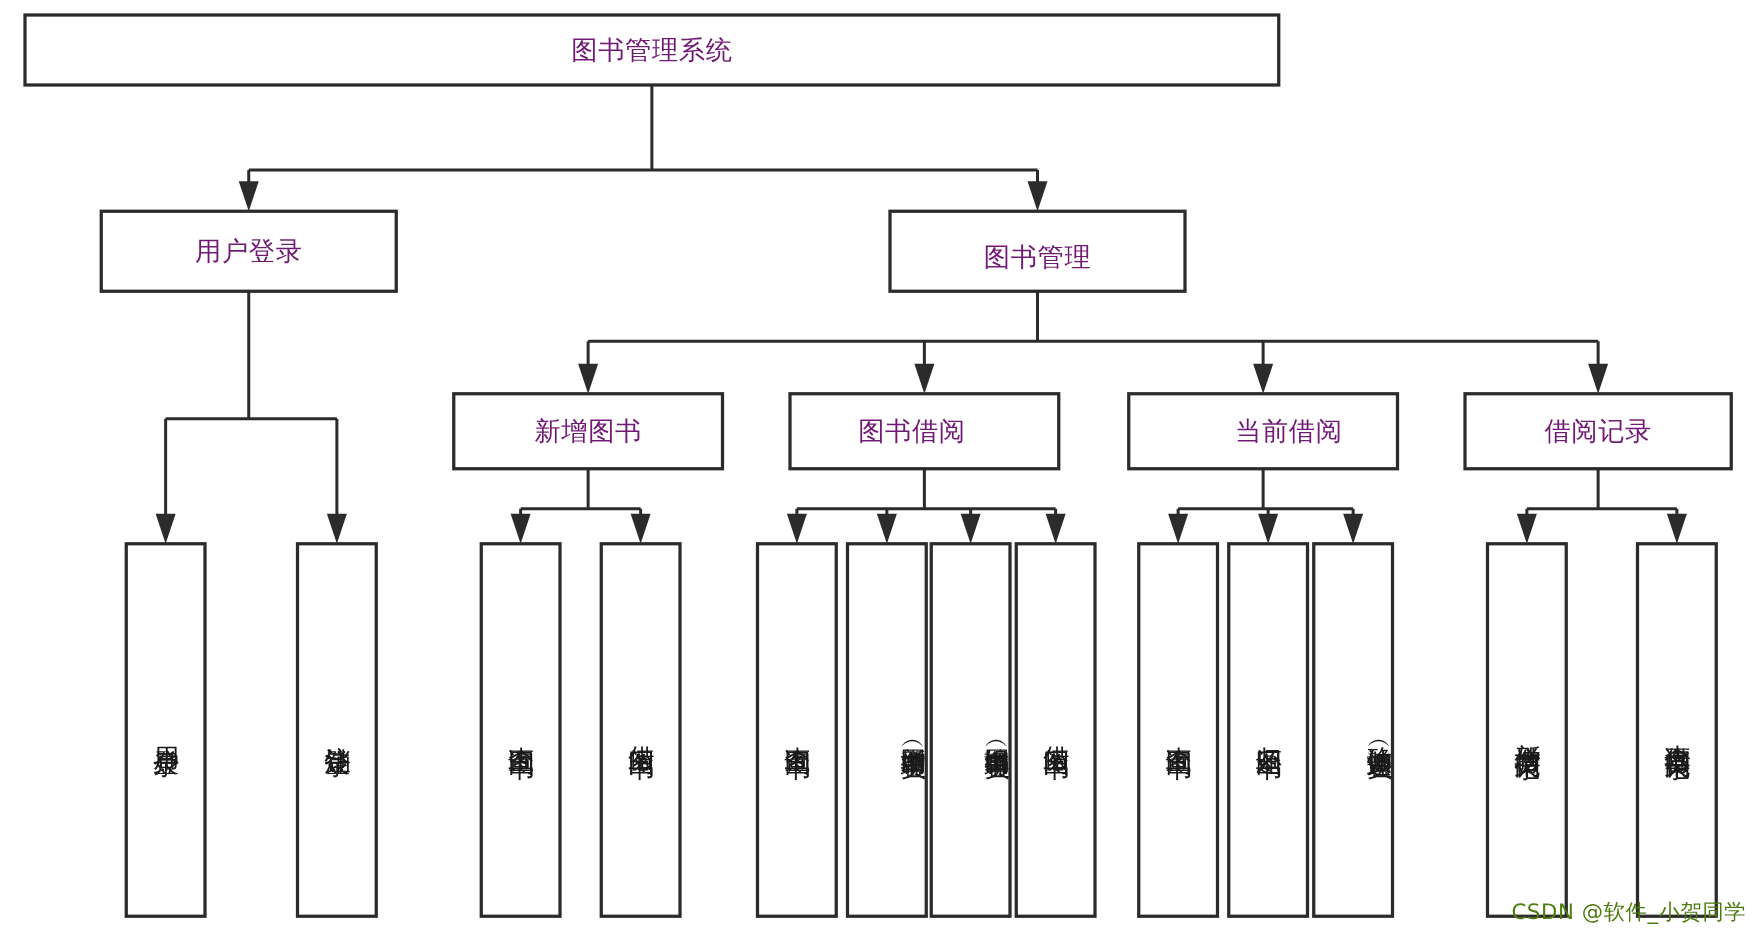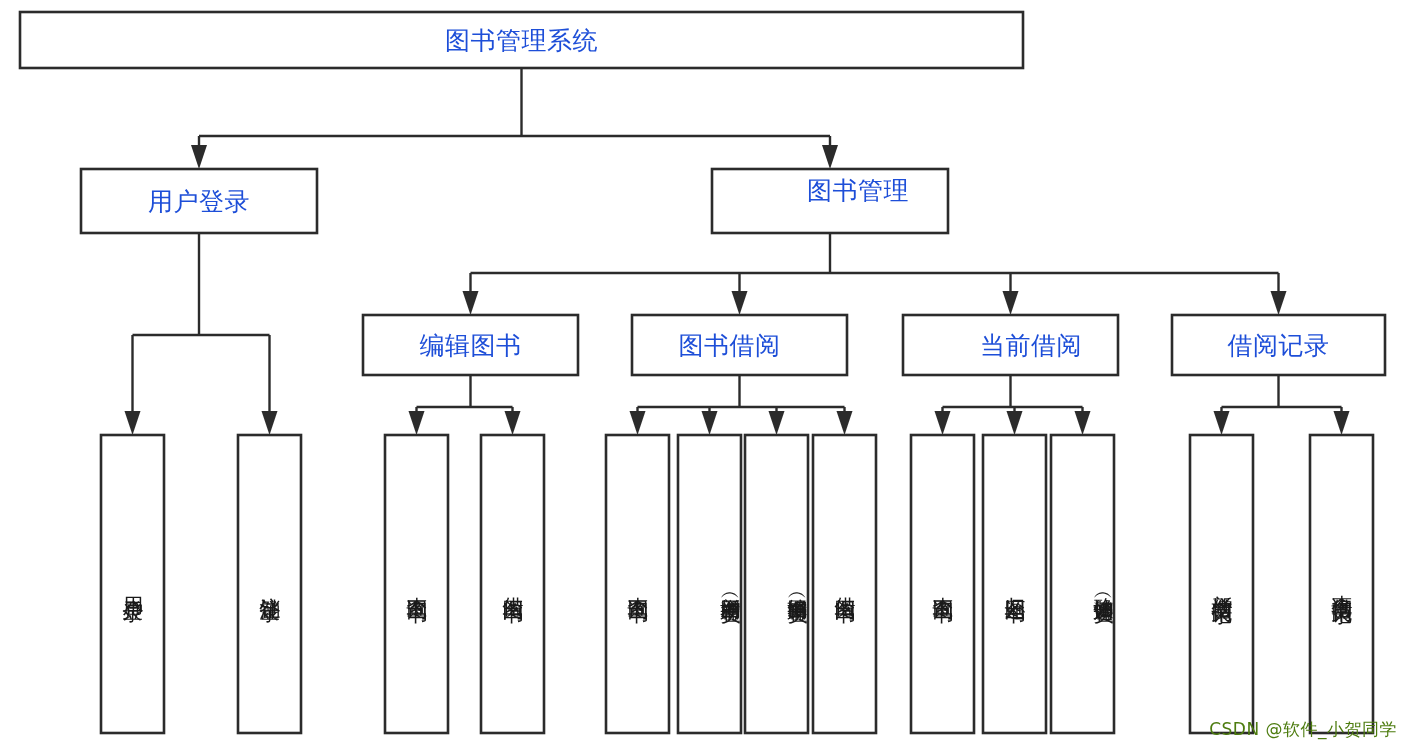--- a/index.html
+++ b/index.html
@@ -40,22 +40,22 @@
   }
   .arrow-head {
     fill: #2b2b2b;
     stroke: none;
   }
   .node-label-h {
     position: absolute;
     display: flex;
     align-items: center;
     justify-content: center;
-    color: #1d4ed8;
-    font-size: 25px;
+    color: #701a75;
+    font-size: 21px;
     letter-spacing: 0.5px;
     white-space: nowrap;
     pointer-events: none;
   }
   .node-label-v {
     position: absolute;
     display: flex;
     align-items: center;
     justify-content: center;
     color: #1a1a1a;
@@ -171,22 +171,22 @@
         <rect x="911" y="435" width="63" height="298" class="node-rect"></rect>
         <rect x="983" y="435" width="63" height="298" class="node-rect"></rect>
         <rect x="1051" y="435" width="63" height="298" class="node-rect"></rect>
         <rect x="1190" y="435" width="63" height="298" class="node-rect"></rect>
         <rect x="1310" y="435" width="63" height="298" class="node-rect"></rect>
       </g>
   </svg>
   <div id="label-layer">
       <div class="node-label-h" style="left: 20px; top: 12px; width: 1003px; height: 56px;">图书管理系统</div>
       <div class="node-label-h" style="left: 81px; top: 169px; width: 236px; height: 64px;">用户登录</div>
-      <div class="node-label-h" style="left: 712px; top: 158px; width: 236px; height: 64px; margin-left: 28px;">图书管理</div>
-      <div class="node-label-h" style="left: 363px; top: 315px; width: 215px; height: 60px;">编辑图书</div>
+      <div class="node-label-h" style="left: 712px; top: 174px; width: 236px; height: 64px;">图书管理</div>
+      <div class="node-label-h" style="left: 363px; top: 315px; width: 215px; height: 60px;">新增图书</div>
       <div class="node-label-h" style="left: 632px; top: 315px; width: 195px; height: 60px;">图书借阅</div>
       <div class="node-label-h" style="left: 903px; top: 315px; width: 256px; height: 60px;">当前借阅</div>
       <div class="node-label-h" style="left: 1172px; top: 315px; width: 213px; height: 60px;">借阅记录</div>
       <div class="node-label-v" style="left: 101px; top: 435px; width: 63px; height: 298px;">用户登录</div>
       <div class="node-label-v" style="left: 238px; top: 435px; width: 63px; height: 298px;">注销登录</div>
       <div class="node-label-v" style="left: 385px; top: 435px; width: 63px; height: 298px;">查询图书</div>
       <div class="node-label-v" style="left: 481px; top: 435px; width: 63px; height: 298px;">借阅图书</div>
       <div class="node-label-v" style="left: 606px; top: 435px; width: 63px; height: 298px;">查询图书</div>
       <div class="node-label-v" style="left: 678px; top: 435px; width: 63px; height: 298px; font-size: 20px; letter-spacing: 1px; align-items: flex-start; padding-top: 4px; box-sizing: border-box;">新增图书（管理员）</div>
       <div class="node-label-v" style="left: 745px; top: 435px; width: 63px; height: 298px; font-size: 20px; letter-spacing: 1px; align-items: flex-start; padding-top: 4px; box-sizing: border-box;">编辑图书（管理员）</div>

